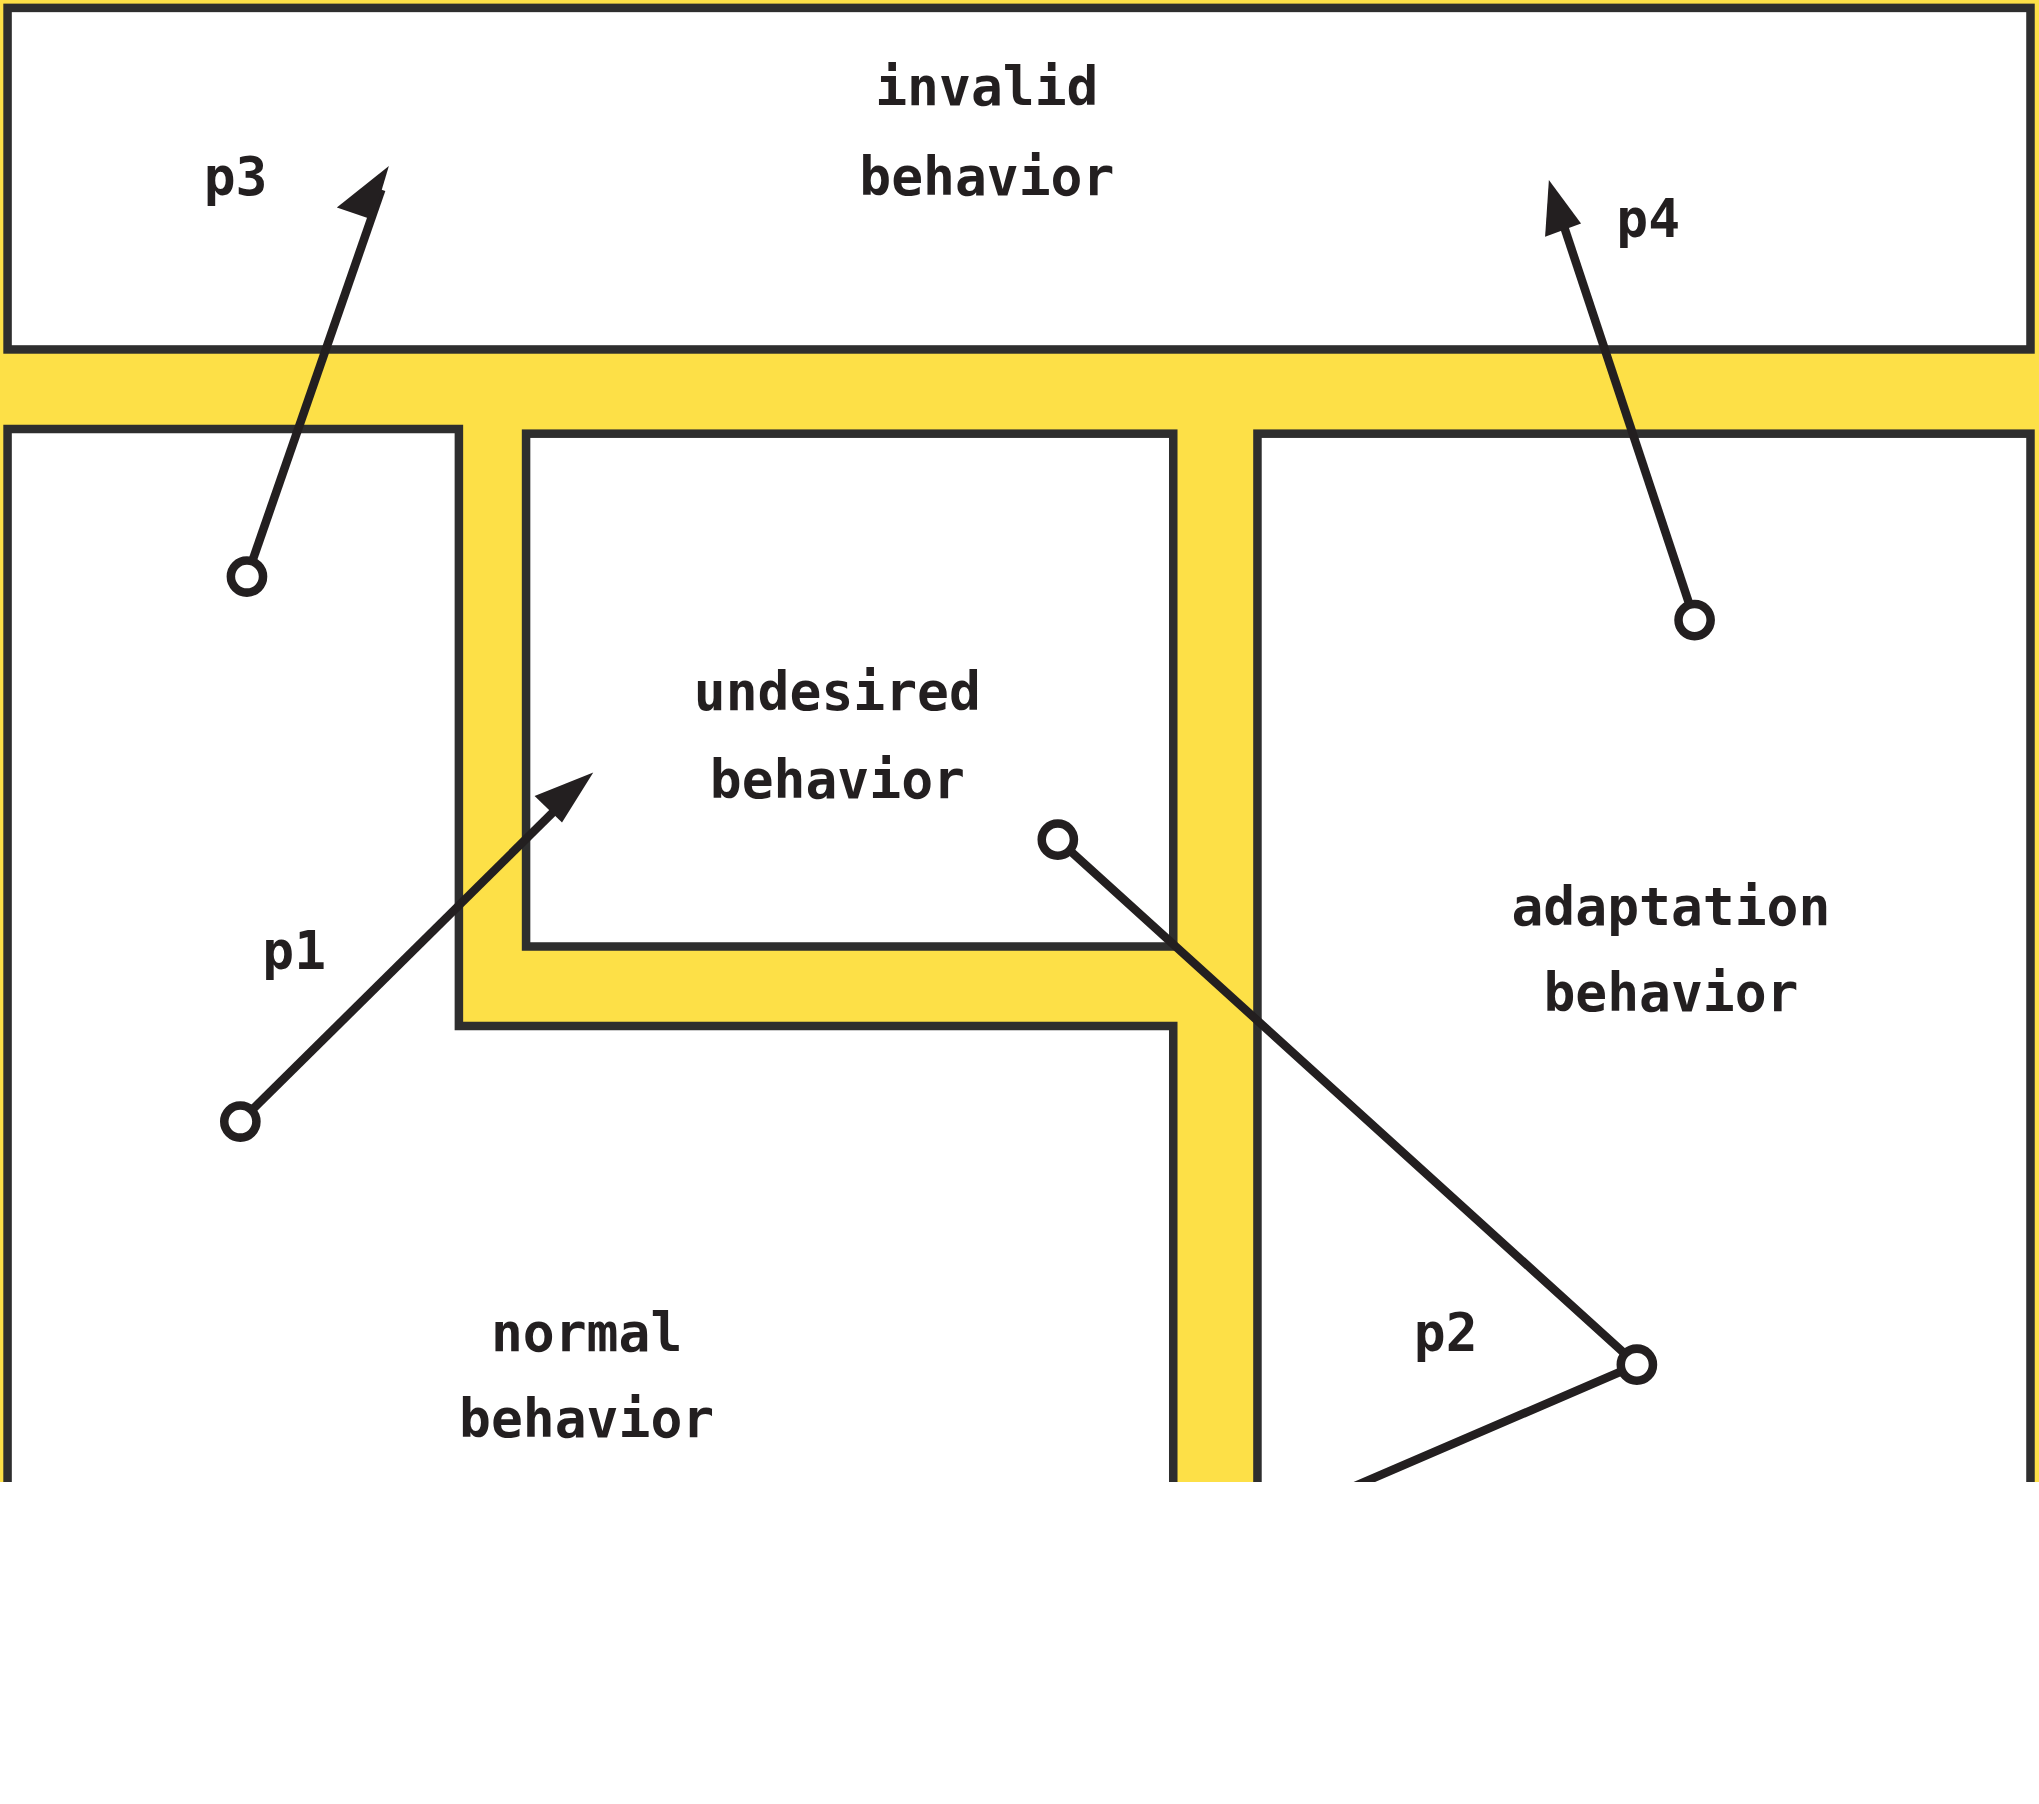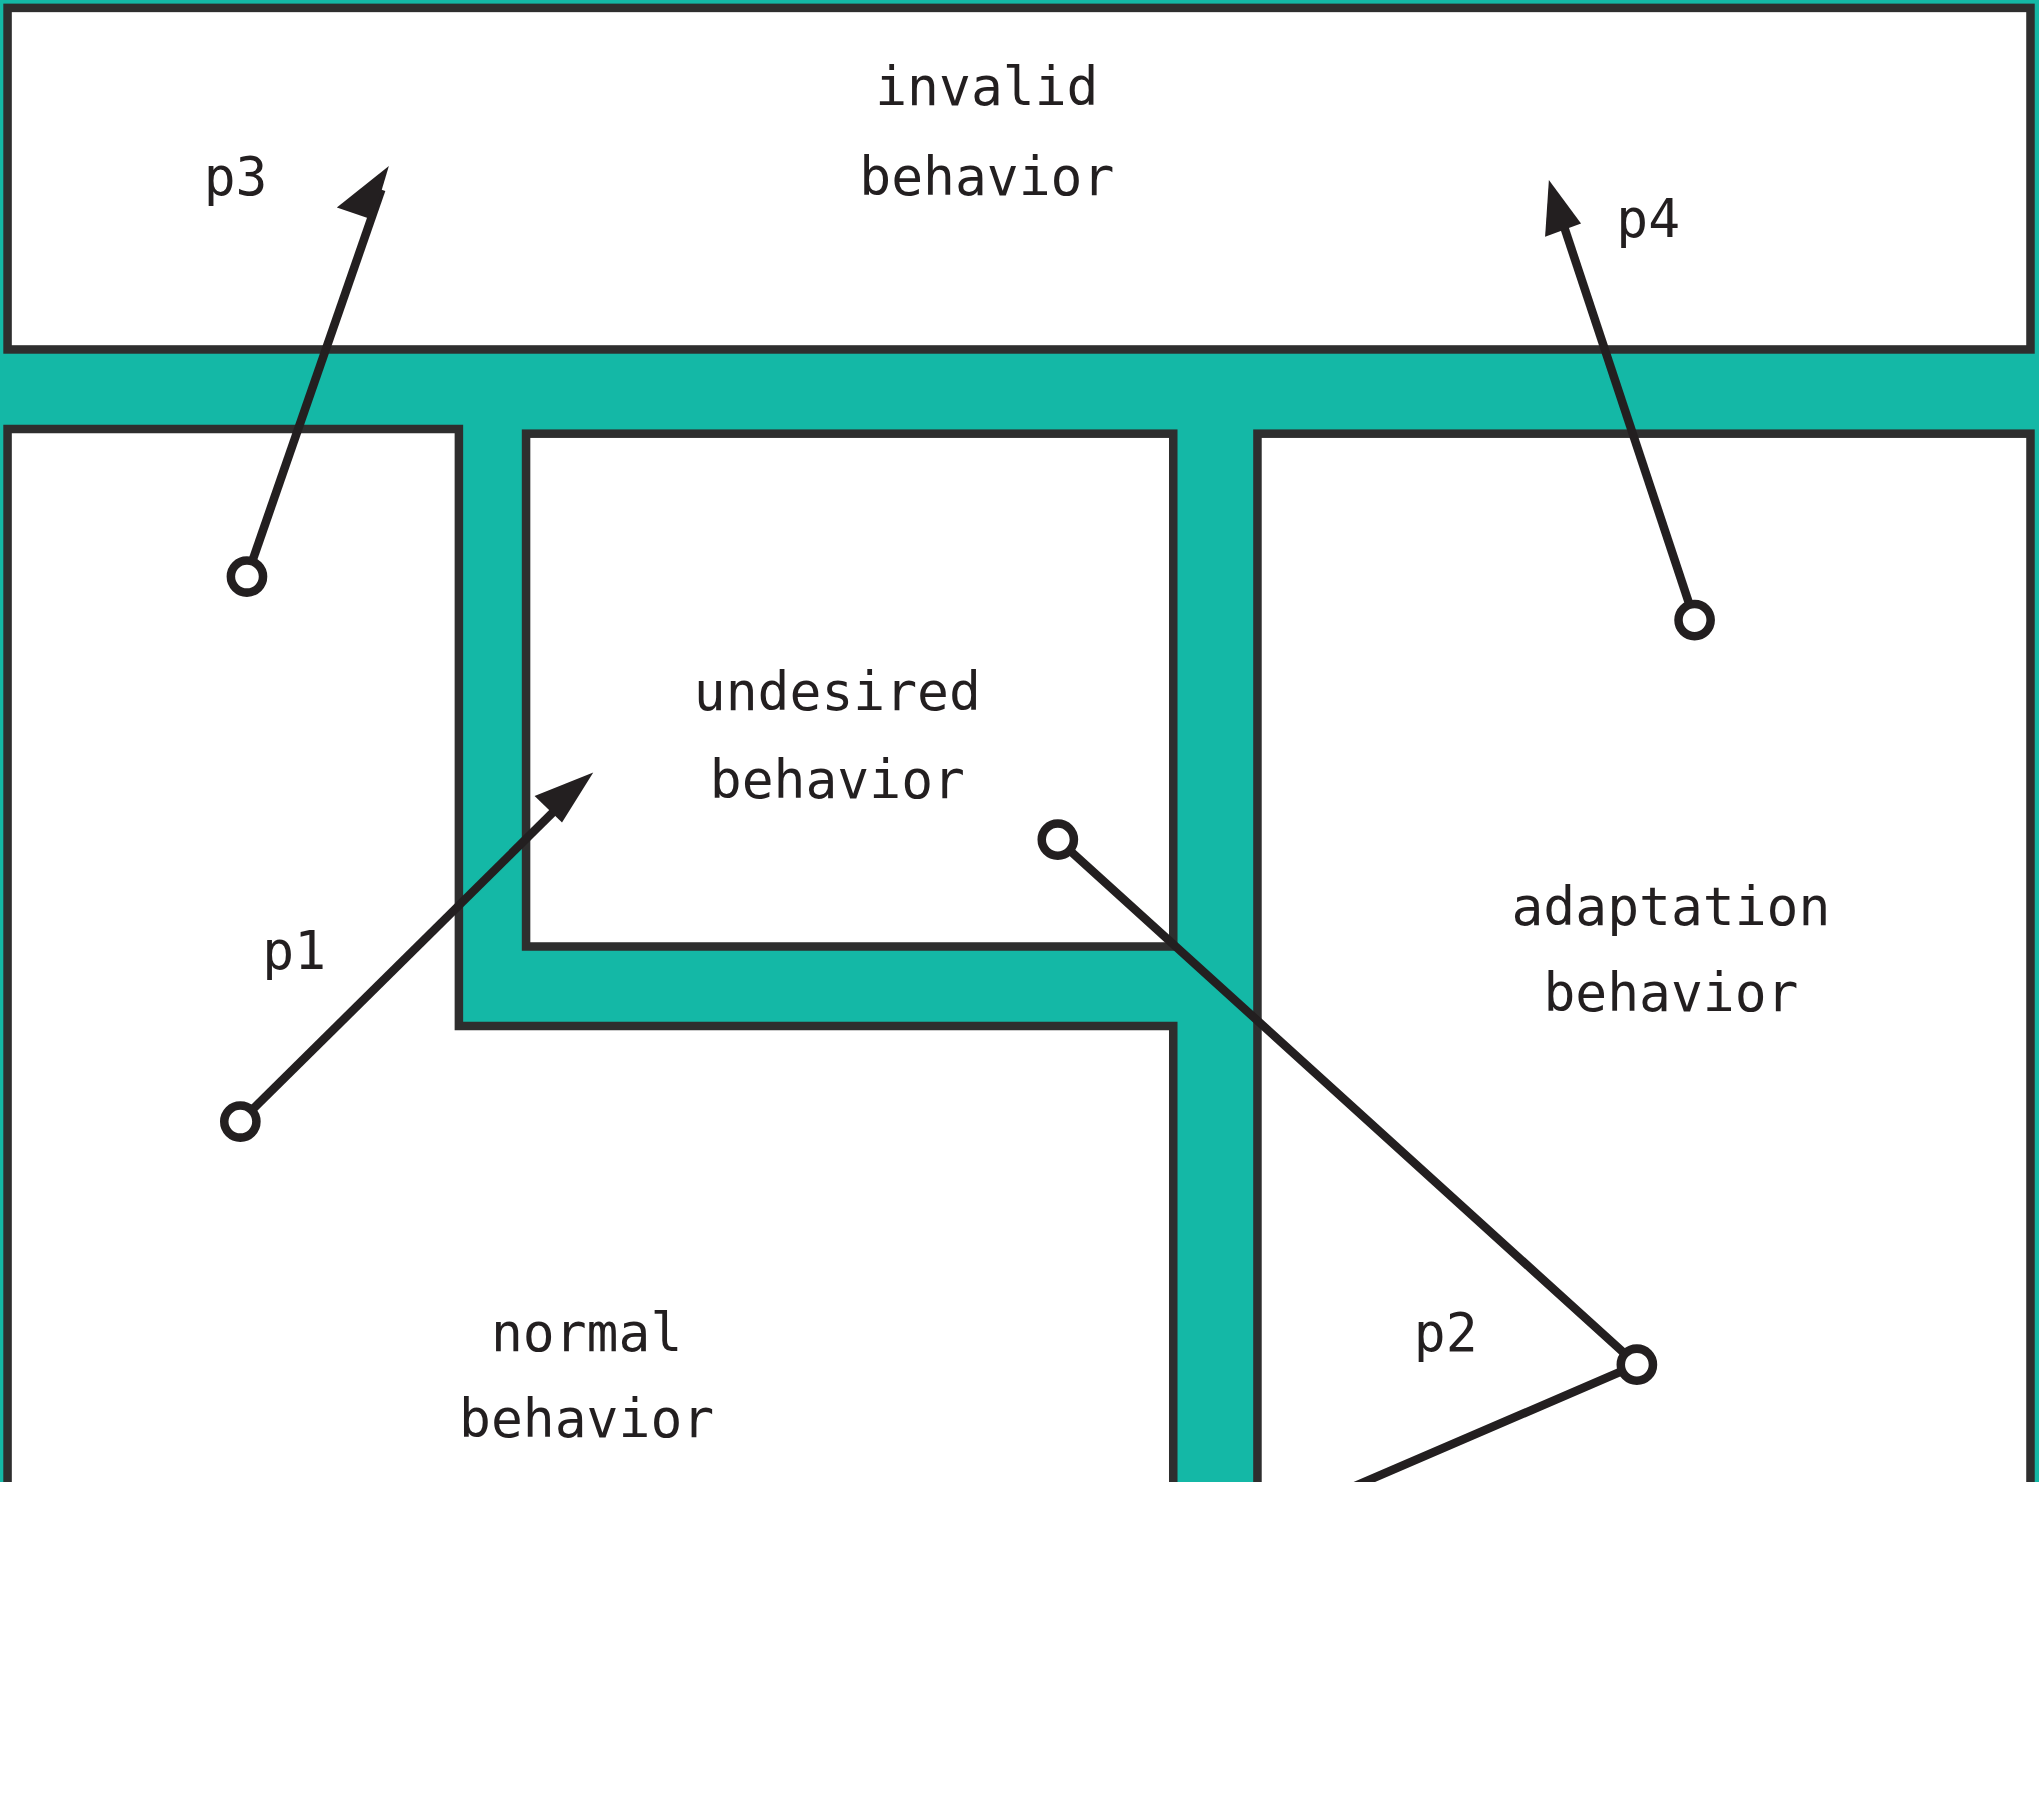--- a/index.html
+++ b/index.html
@@ -7,22 +7,23 @@
     padding: 0;
     background: #ffffff;
   }
   body {
     font-family: "DejaVu Sans Mono", "Liberation Mono", monospace;
   }
   #diagram-root {
     position: relative;
     width: 2039px;
     height: 1482px;
-    background: #14b8a6;
+    background: #fde047;
     overflow: hidden;
+    font-weight: bold;
   }
   svg#diagram-svg {
     position: absolute;
     top: 0;
     left: 0;
     width: 2039px;
     height: 1805px;
     display: block;
   }
   .region-outline {

